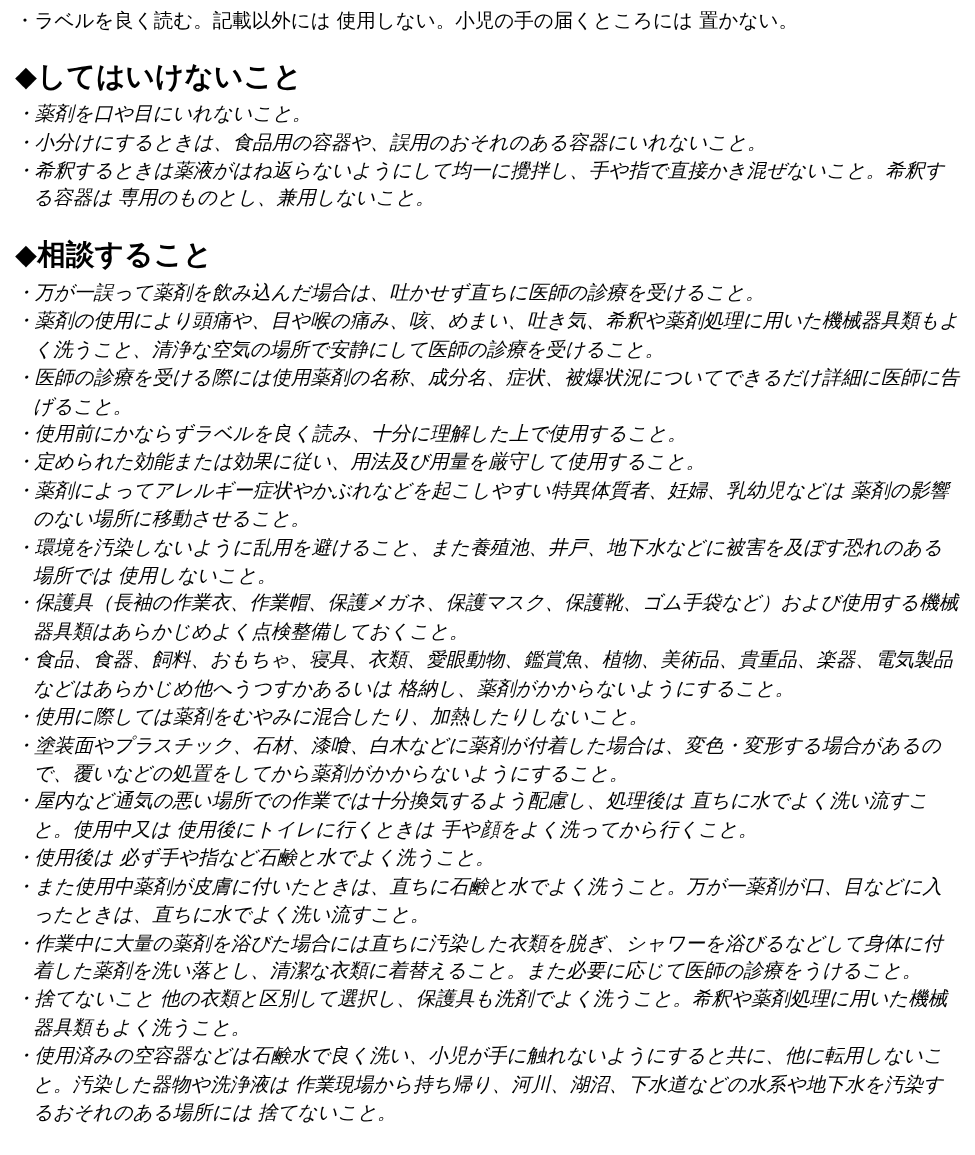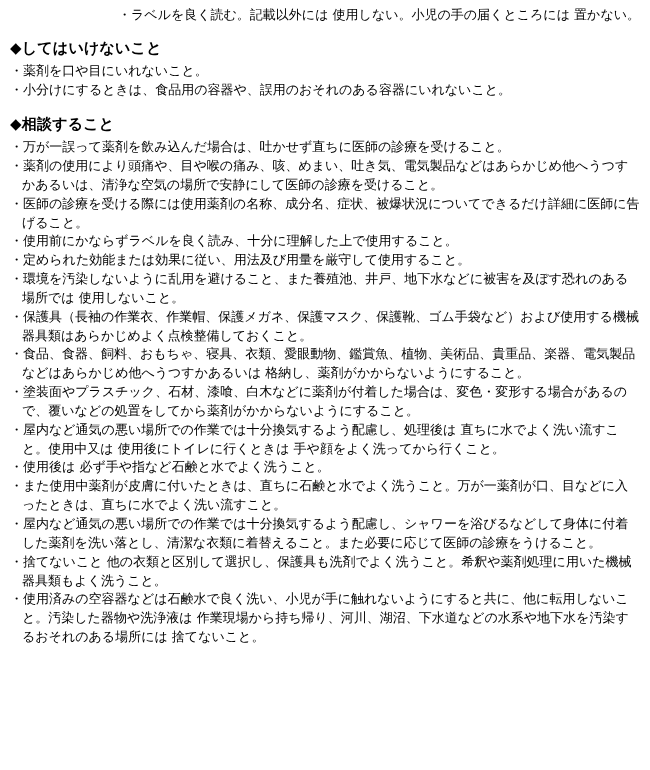--- a/index.html
+++ b/index.html
@@ -19,69 +19,72 @@
   .page {
     padding: 6px 10px 0 10px;
     box-sizing: border-box;
     width: 650px;
   }
   .section {
     margin: 0;
   }
   .section-heading {
     font-weight: bold;
-    font-size: 15px;
+    font-size: 19px;
     margin: 14px 0 3px 0;
     letter-spacing: 0.2px;
   }
   .section-heading.first {
     margin-top: 13px;
   }
   .item {
     margin: 0 0 0 0;
     padding: 0 0 0 12px;
     text-indent: -12px;
     line-height: 1.45;
+    font-style: italic;
   }
   .lead-item {
     padding: 0 0 0 12px;
     text-indent: -12px;
     line-height: 1.45;
     margin: 0;
-    text-align: right;
   }
 </style>
 </head>
 <body>
 
 <div class="page">
 
   <div class="lead-item">・ラベルを良く読む。記載以外には 使用しない。小児の手の届くところには 置かない。</div>
 
   <div class="section">
     <div class="section-heading first">◆してはいけないこと</div>
     <div class="item">・薬剤を口や目にいれないこと。</div>
     <div class="item">・小分けにするときは、食品用の容器や、誤用のおそれのある容器にいれないこと。</div>
+    <div class="item">・希釈するときは薬液がはね返らないようにして均一に攪拌し、手や指で直接かき混ぜないこと。希釈する容器は 専用のものとし、兼用しないこと。</div>
   </div>
 
   <div class="section">
     <div class="section-heading">◆相談すること</div>
     <div class="item">・万が一誤って薬剤を飲み込んだ場合は、吐かせず直ちに医師の診療を受けること。</div>
-    <div class="item">・薬剤の使用により頭痛や、目や喉の痛み、咳、めまい、吐き気、電気製品などはあらかじめ他へうつすかあるいは、清浄な空気の場所で安静にして医師の診療を受けること。</div>
+    <div class="item">・薬剤の使用により頭痛や、目や喉の痛み、咳、めまい、吐き気、希釈や薬剤処理に用いた機械器具類もよく洗うこと、清浄な空気の場所で安静にして医師の診療を受けること。</div>
     <div class="item">・医師の診療を受ける際には使用薬剤の名称、成分名、症状、被爆状況についてできるだけ詳細に医師に告げること。</div>
   </div>
 
   <div class="section">
     <div class="item">・使用前にかならずラベルを良く読み、十分に理解した上で使用すること。</div>
     <div class="item">・定められた効能または効果に従い、用法及び用量を厳守して使用すること。</div>
+    <div class="item">・薬剤によってアレルギー症状やかぶれなどを起こしやすい特異体質者、妊婦、乳幼児などは 薬剤の影響のない場所に移動させること。</div>
     <div class="item">・環境を汚染しないように乱用を避けること、また養殖池、井戸、地下水などに被害を及ぼす恐れのある場所では 使用しないこと。</div>
     <div class="item">・保護具（長袖の作業衣、作業帽、保護メガネ、保護マスク、保護靴、ゴム手袋など）および使用する機械器具類はあらかじめよく点検整備しておくこと。</div>
     <div class="item">・食品、食器、飼料、おもちゃ、寝具、衣類、愛眼動物、鑑賞魚、植物、美術品、貴重品、楽器、電気製品などはあらかじめ他へうつすかあるいは 格納し、薬剤がかからないようにすること。</div>
+    <div class="item">・使用に際しては薬剤をむやみに混合したり、加熱したりしないこと。</div>
     <div class="item">・塗装面やプラスチック、石材、漆喰、白木などに薬剤が付着した場合は、変色・変形する場合があるので、覆いなどの処置をしてから薬剤がかからないようにすること。</div>
     <div class="item">・屋内など通気の悪い場所での作業では十分換気するよう配慮し、処理後は 直ちに水でよく洗い流すこと。使用中又は 使用後にトイレに行くときは 手や顔をよく洗ってから行くこと。</div>
     <div class="item">・使用後は 必ず手や指など石鹸と水でよく洗うこと。</div>
     <div class="item">・また使用中薬剤が皮膚に付いたときは、直ちに石鹸と水でよく洗うこと。万が一薬剤が口、目などに入ったときは、直ちに水でよく洗い流すこと。</div>
-    <div class="item">・屋内など通気の悪い場所での作業では十分換気するよう配慮し、シャワーを浴びるなどして身体に付着した薬剤を洗い落とし、清潔な衣類に着替えること。また必要に応じて医師の診療をうけること。</div>
+    <div class="item">・作業中に大量の薬剤を浴びた場合には直ちに汚染した衣類を脱ぎ、シャワーを浴びるなどして身体に付着した薬剤を洗い落とし、清潔な衣類に着替えること。また必要に応じて医師の診療をうけること。</div>
     <div class="item">・捨てないこと 他の衣類と区別して選択し、保護具も洗剤でよく洗うこと。希釈や薬剤処理に用いた機械器具類もよく洗うこと。</div>
     <div class="item">・使用済みの空容器などは石鹸水で良く洗い、小児が手に触れないようにすると共に、他に転用しないこと。汚染した器物や洗浄液は 作業現場から持ち帰り、河川、湖沼、下水道などの水系や地下水を汚染するおそれのある場所には 捨てないこと。</div>
   </div>
 
 </div>
 
 </body></html>

